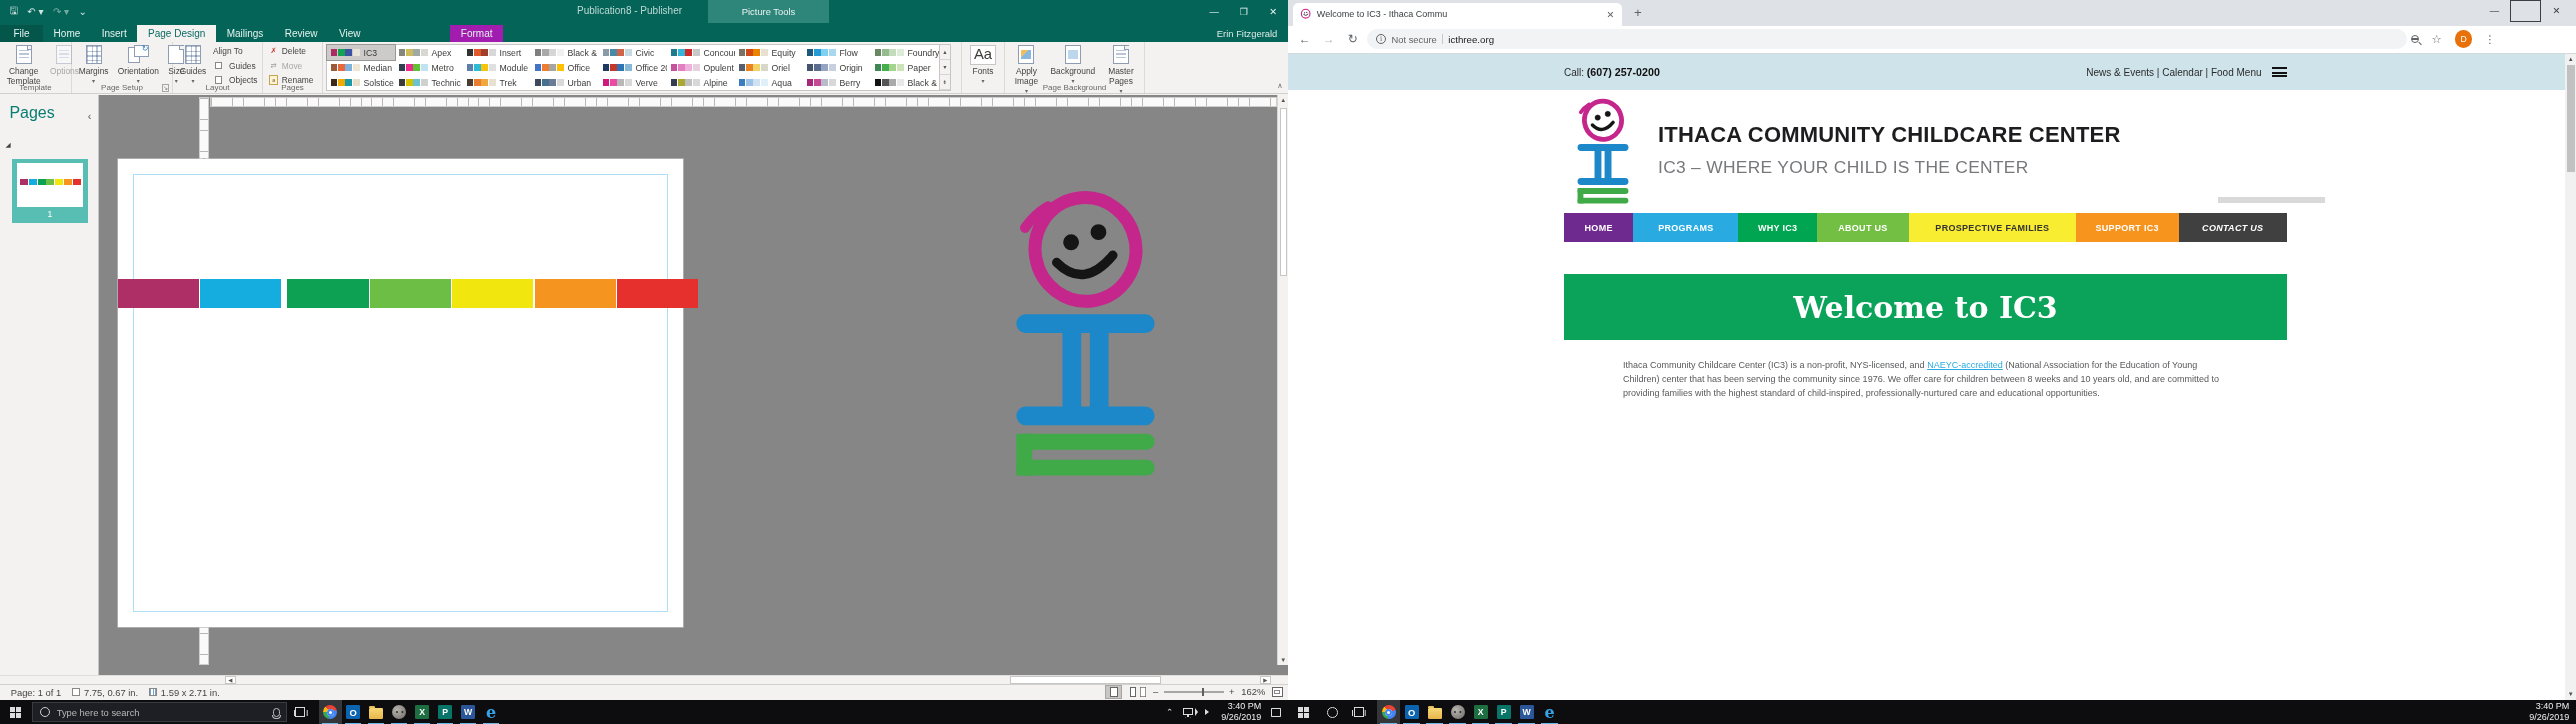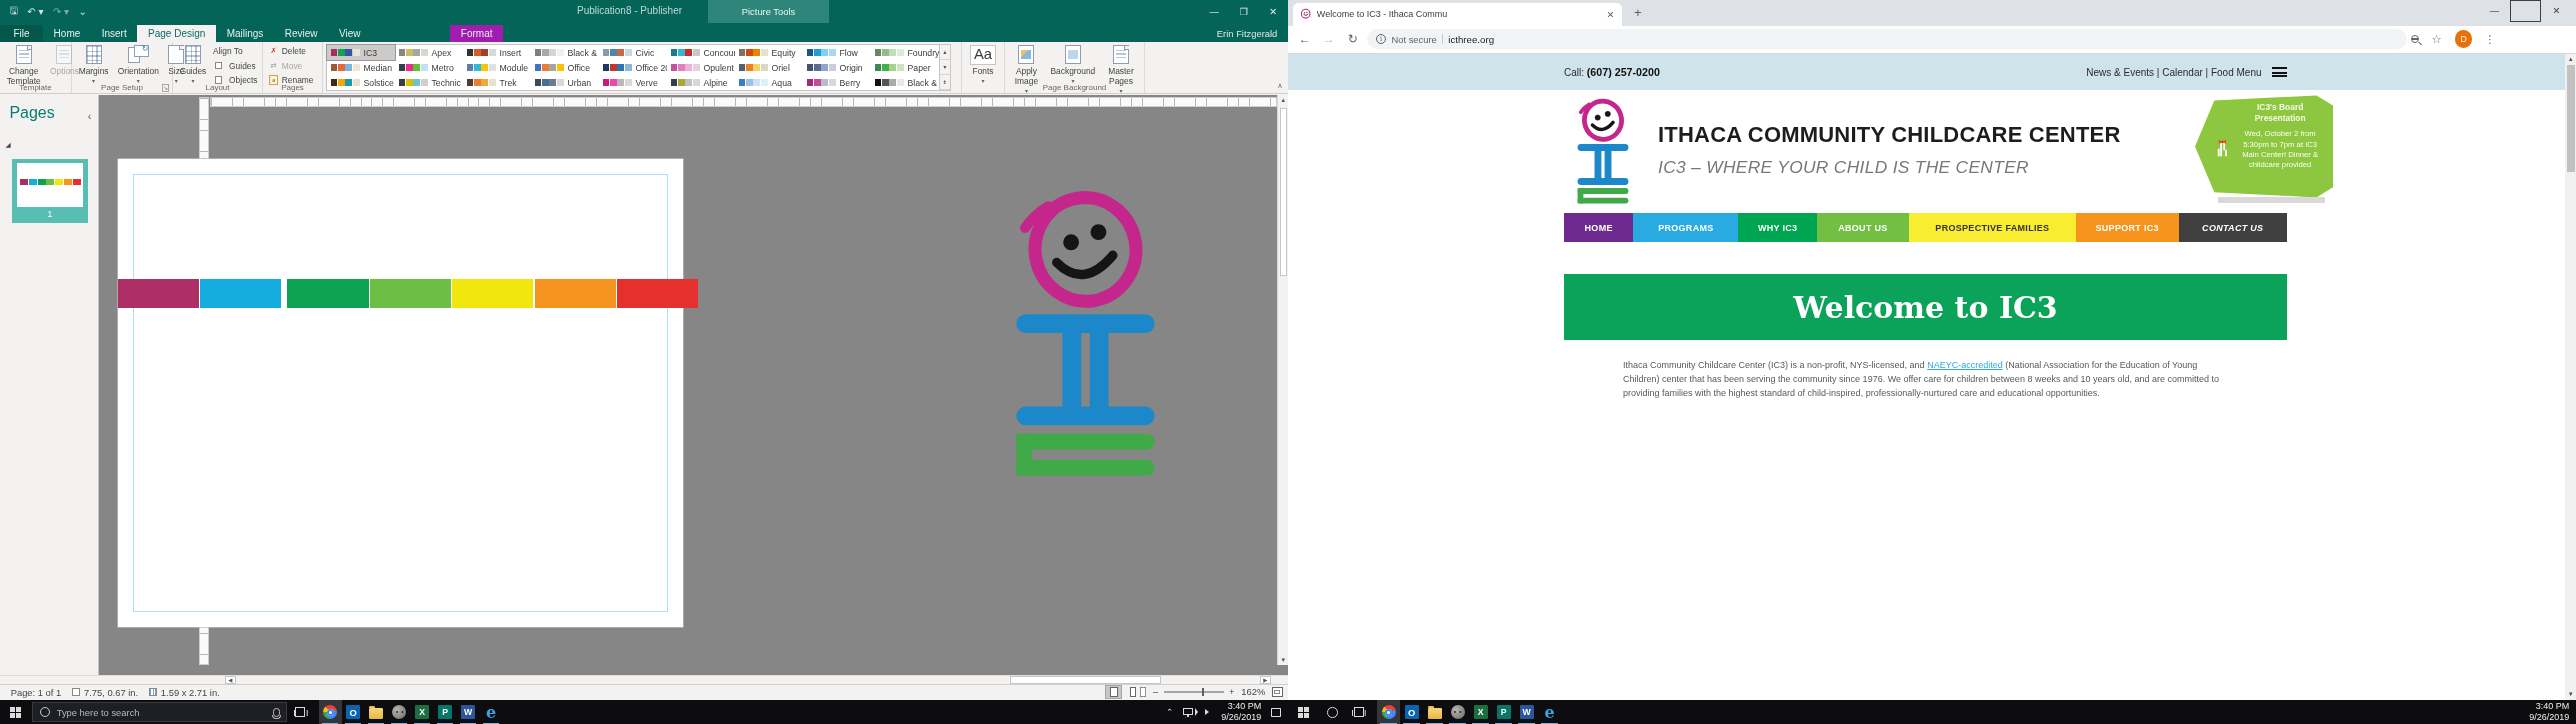--- a/index.html
+++ b/index.html
@@ -173,21 +173,21 @@
   .util-inner { width:723px; margin-left:276px; display:flex; align-items:center; }
   .call { font-size:10px; color:#2b2b2b; }
   .call b { font-size:10.7px; color:#111; }
   .util-links { margin-left:auto; font-size:10px; color:#2b2b2b; }
   .burger { width:14.8px; height:10px; margin-left:10.7px; border-top:2.3px solid #111; border-bottom:2.3px solid #111; position:relative; }
   .burger:after { content:""; position:absolute; left:0; right:0; top:2.7px; height:2.3px; background:#111; }
   .site-header { height:123px; position:relative; }
   .sh-inner { width:723px; margin-left:276px; height:100%; position:relative; }
   .sh-logo { position:absolute; left:6.7px; top:8px; width:64px; height:106px; }
   .sh-title { position:absolute; left:94px; top:32px; font-size:22px; font-weight:bold; color:#1d1d1f; letter-spacing:0.2px; }
-  .sh-tag { position:absolute; left:94px; top:67px; font-size:17.4px; color:#77787b; letter-spacing:0.3px;font-style:italic; }
+  .sh-tag { position:absolute; left:94px; top:67px; font-size:17.4px; color:#77787b; letter-spacing:0.3px; }
   .badge { position:absolute; left:631px; top:5.4px; width:138px; height:102px; background:#8dc63f;
      clip-path:polygon(0 50%, 14% 5%, 88% 0, 100% 10%, 100% 90%, 88% 100%, 14% 95%); color:#fff; }
   .badge-inner { position:absolute; left:39px; right:6.7px; top:6.7px; text-align:center; }
   .badge-title { font-size:8.4px; font-weight:bold; color:#f4fbe8; line-height:1.3; }
   .badge-body { font-size:7.7px; line-height:1.35; margin-top:5.4px; color:#fdfefb; }
   .badge-hand { position:absolute; left:20px; top:42px; width:14.8px; height:20px; }
   .badge-shadow { position:absolute; left:654px; top:107px; width:107px; height:6px; background:#d9d9d9; }
   .site-nav { width:723px; margin-left:276px; height:29px; display:flex; }
   .navseg { display:flex; align-items:center; justify-content:center; font-size:9px; font-weight:bold; letter-spacing:0.3px; }
   .hero { width:723px; margin-left:276px; height:312px; position:relative; overflow:hidden;
@@ -849,29 +849,20 @@
           </div>
         </div>
 
         <div class="site-header">
           <div class="sh-inner">
             <svg class="sh-logo" viewBox="0 0 120 200">
                 <use href="#ic3logo"></use>
               </svg>
             <div class="sh-title">ITHACA COMMUNITY CHILDCARE CENTER</div>
             <div class="sh-tag">IC3 – WHERE YOUR CHILD IS THE CENTER</div>
-            <div class="badge">
-              <svg class="badge-hand" viewBox="0 0 24 32">
-                  <use href="#handbow"></use>
-                </svg>
-              <div class="badge-inner">
-                <div class="badge-title">IC3's Board Presentation</div>
-                <div class="badge-body">Wed, October 2 from 5:30pm to 7pm at IC3 Main Center! Dinner &amp; childcare provided</div>
-              </div>
-            </div>
             <div class="badge-shadow"></div>
           </div>
         </div>
 
         <nav class="site-nav">
             <a class="navseg" style="background: rgb(111, 42, 144); color: rgb(255, 255, 255); flex-grow: 142;">HOME</a>
             <a class="navseg" style="background: rgb(41, 171, 226); color: rgb(255, 255, 255); flex-grow: 172;">PROGRAMS</a>
             <a class="navseg" style="background: rgb(0, 165, 81); color: rgb(255, 255, 255); flex-grow: 135;">WHY IC3</a>
             <a class="navseg" style="background: rgb(114, 191, 68); color: rgb(255, 255, 255); flex-grow: 147;">ABOUT US</a>
             <a class="navseg" style="background: rgb(249, 237, 50); color: rgb(51, 51, 51); flex-grow: 183;">PROSPECTIVE FAMILIES</a>

